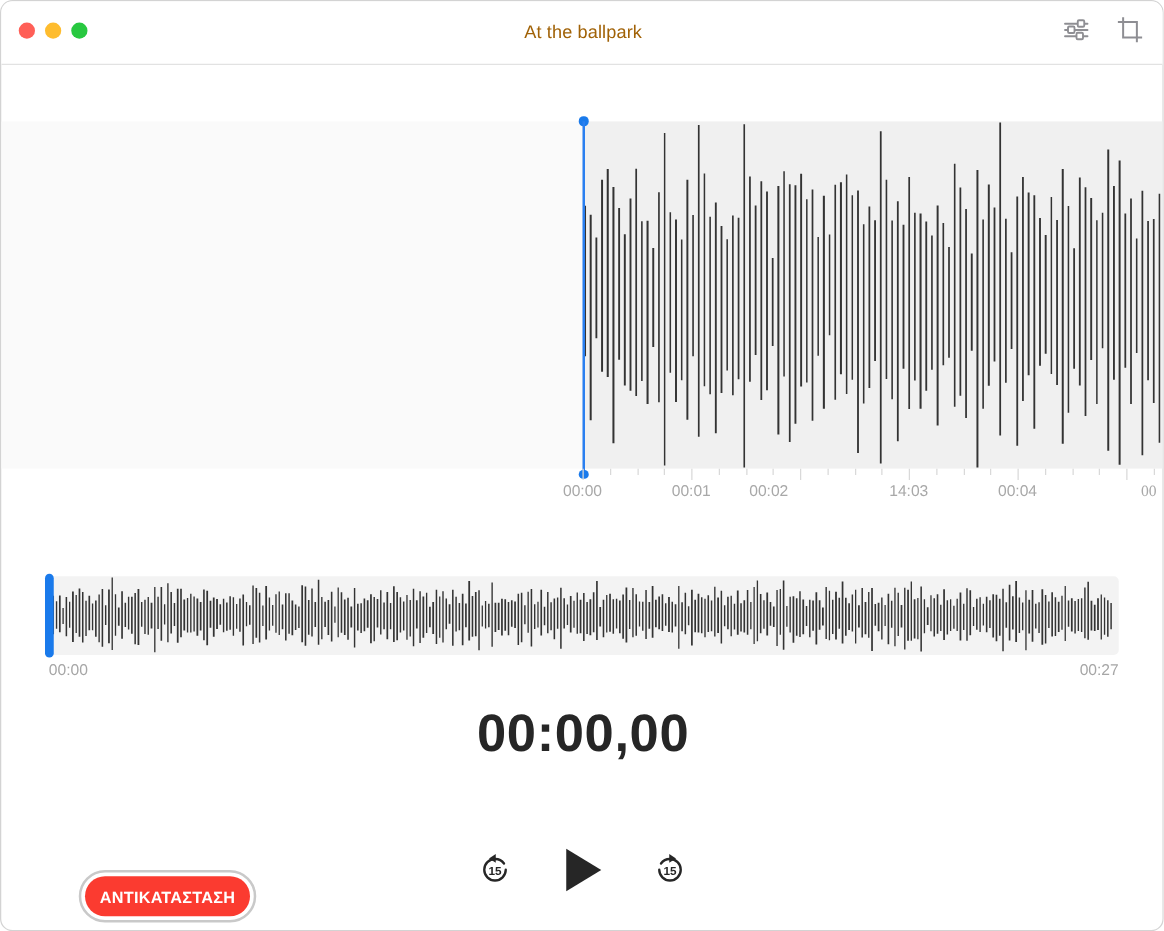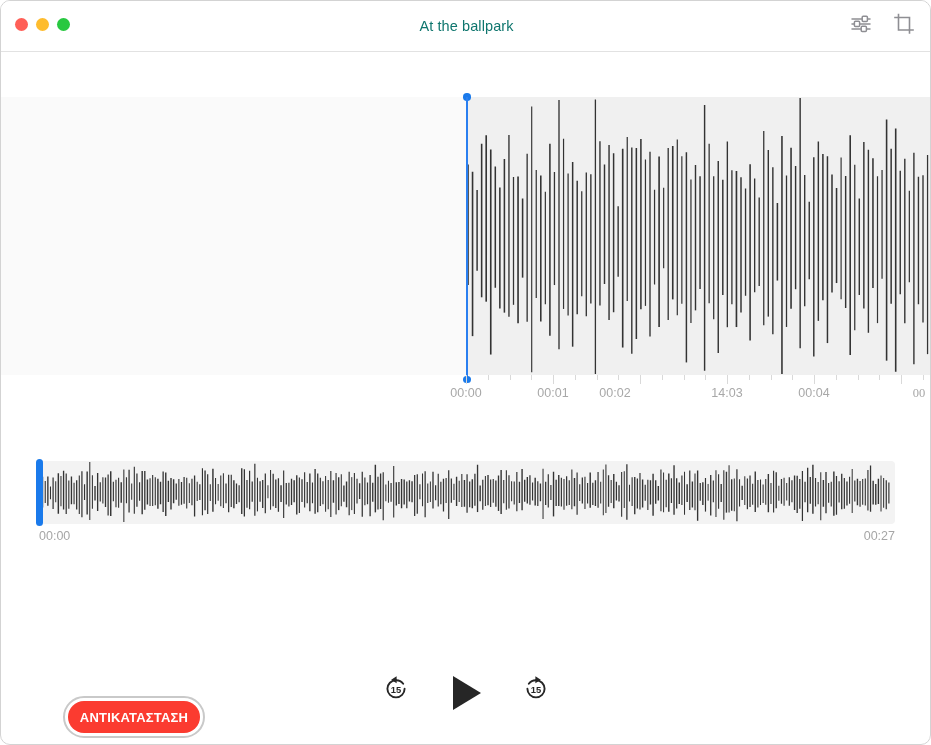--- a/index.html
+++ b/index.html
@@ -44,21 +44,21 @@
     display: block;
   }
   #window-title {
     position: absolute;
     left: 0; top: 0;
     width: 931px;
     height: 50px;
     line-height: 50px;
     text-align: center;
     font-size: 14.5px;
-    color: #0f766e;
+    color: #a16207;
     letter-spacing: 0.1px;
   }
   #titlebar-actions {
     position: absolute;
     right: 18px; top: 12px;
     display: flex;
     align-items: center;
     gap: 22px;
   }
   .tb-icon {
@@ -226,20 +226,21 @@
     letter-spacing: 0.2px;
     cursor: default;
     padding: 0;
   }
   #playback-controls {
     position: absolute;
     left: 380px; top: 8px;
     width: 170px;
     height: 48px;
     display: flex;
+    align-items: center;
     justify-content: space-between;
   }
   #done-button {
     position: absolute;
     right: 38px; top: 11px;
     width: 125px; height: 40px;
     border-radius: 20px;
     background: #d2d2d7;
     border: none;
     color: #1c1c1e;
@@ -767,20 +768,21 @@
           <line x1="845.64" x2="845.64" y1="16.94" y2="46.80" stroke="#333333" stroke-width="1.06"></line>
           <line x1="848.26" x2="848.26" y1="19.24" y2="48.31" stroke="#333333" stroke-width="1.22"></line>
           <line x1="850.88" x2="850.88" y1="21.43" y2="42.46" stroke="#333333" stroke-width="1.17"></line>
         </svg>
     </div>
     <div id="playhead-overview"></div>
     <div id="ov-time-start">00:00</div>
     <div id="ov-time-end">00:27</div>
   </div>
 
+  <div id="timer">00:00,00</div>
 
   <div id="transport">
 
     <div id="replace-button-wrap">
       <button id="replace-button">ΑΝΤΙΚΑΤΑΣΤΑΣΗ</button>
     </div>
 
     <div id="playback-controls">
 
       <span>

